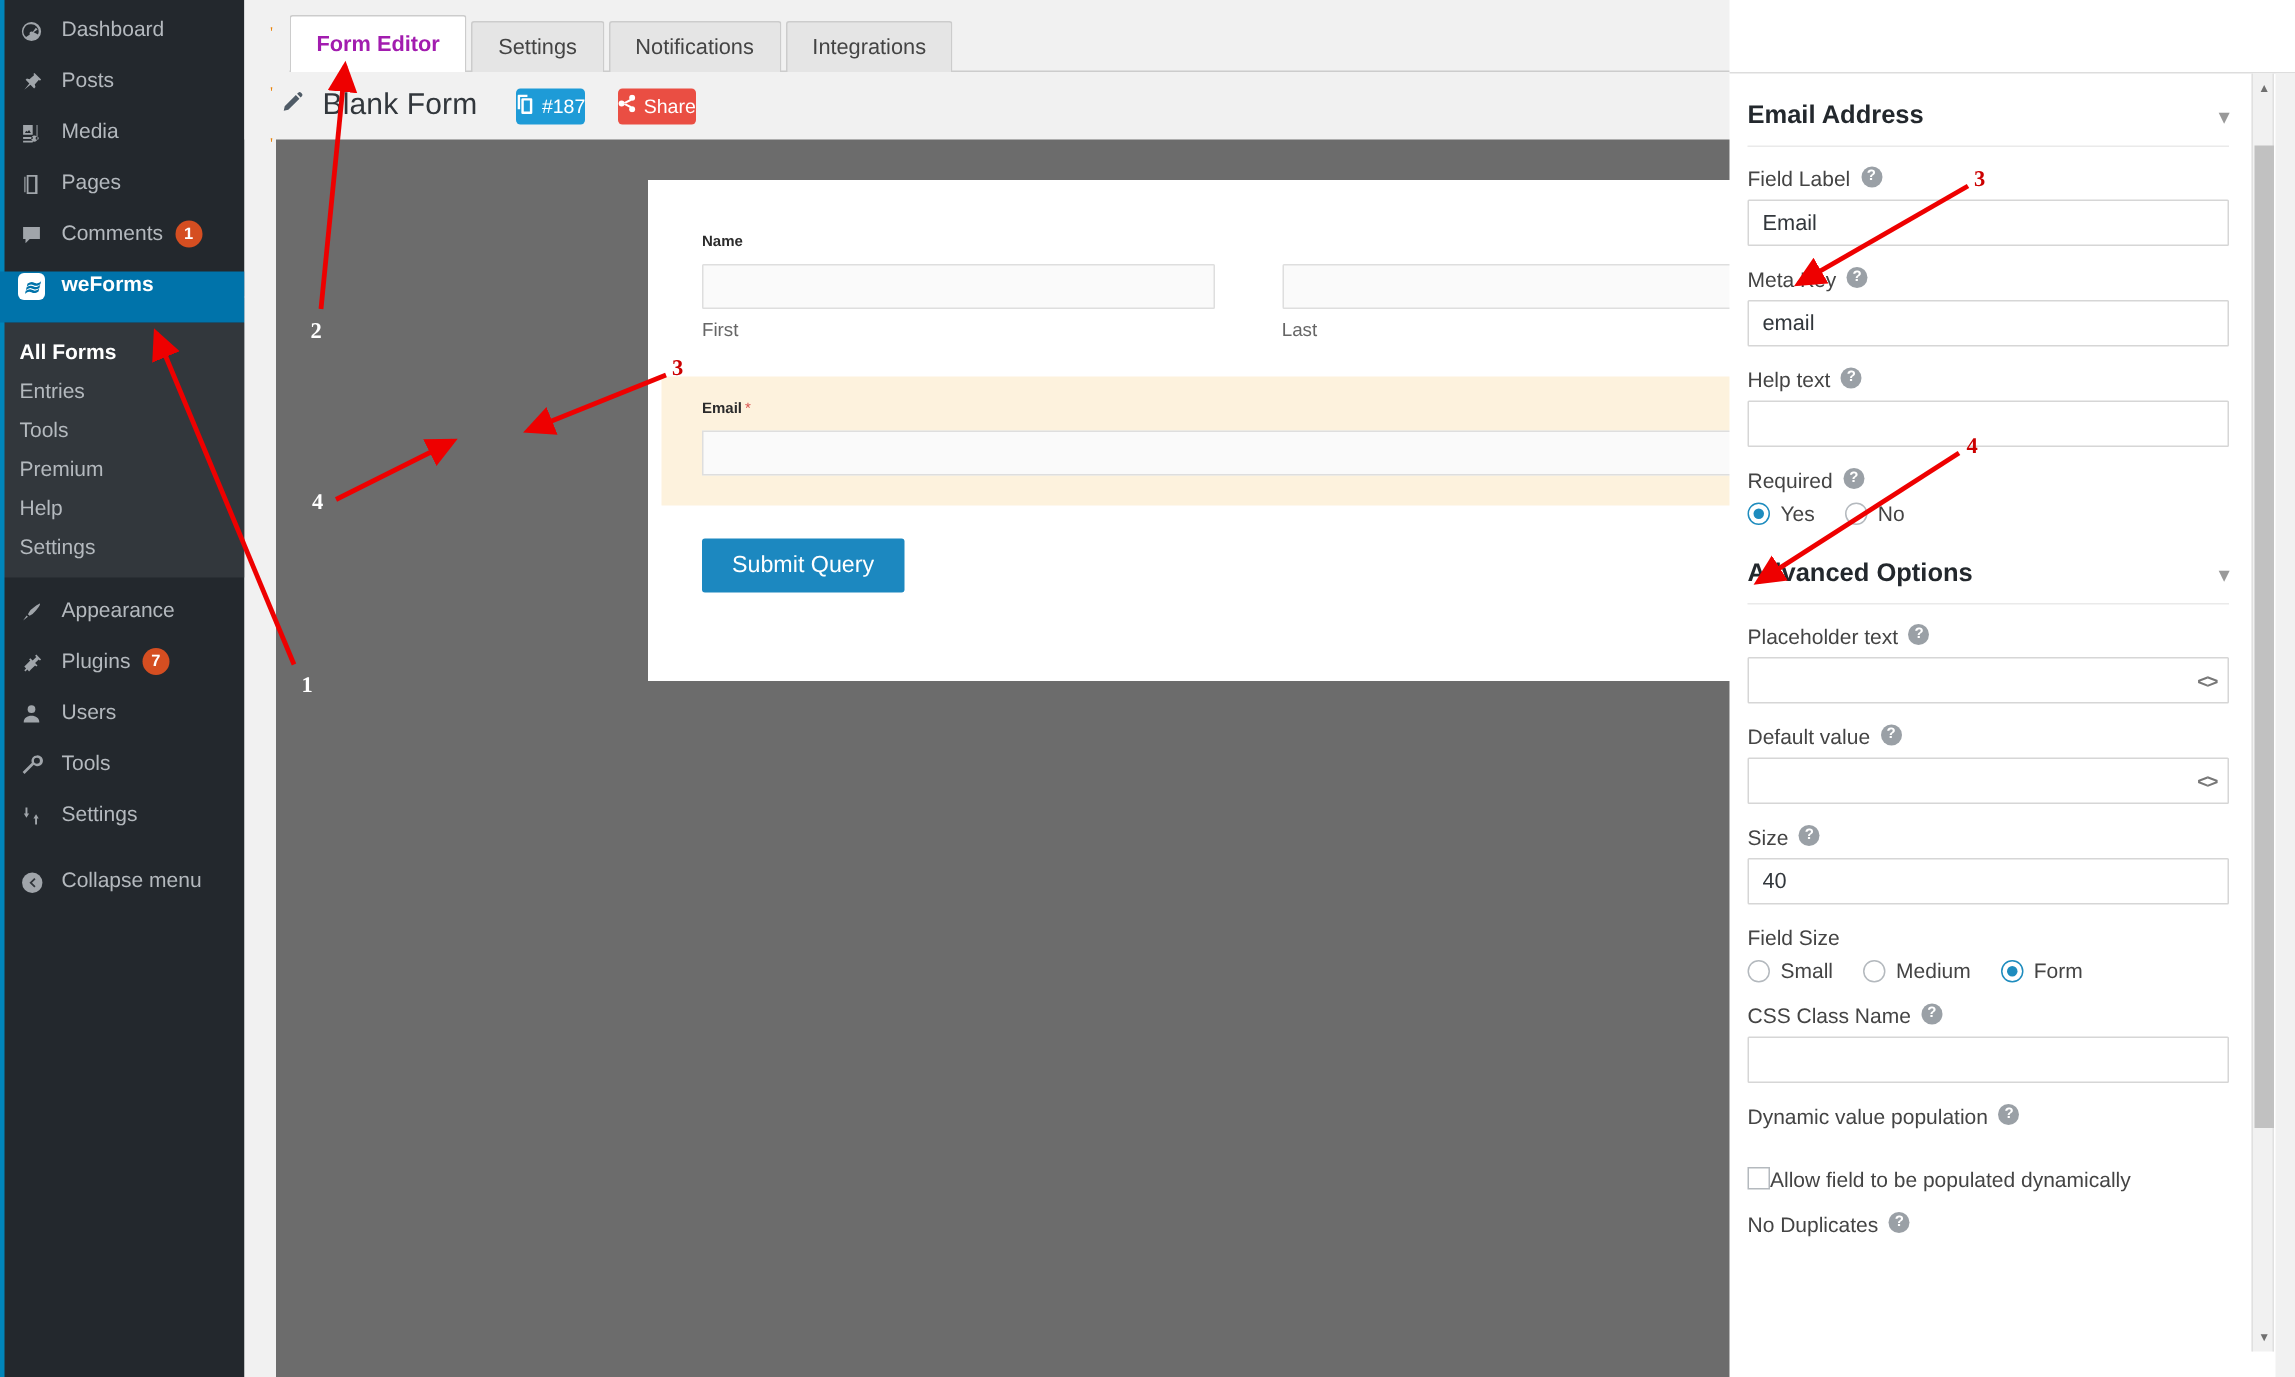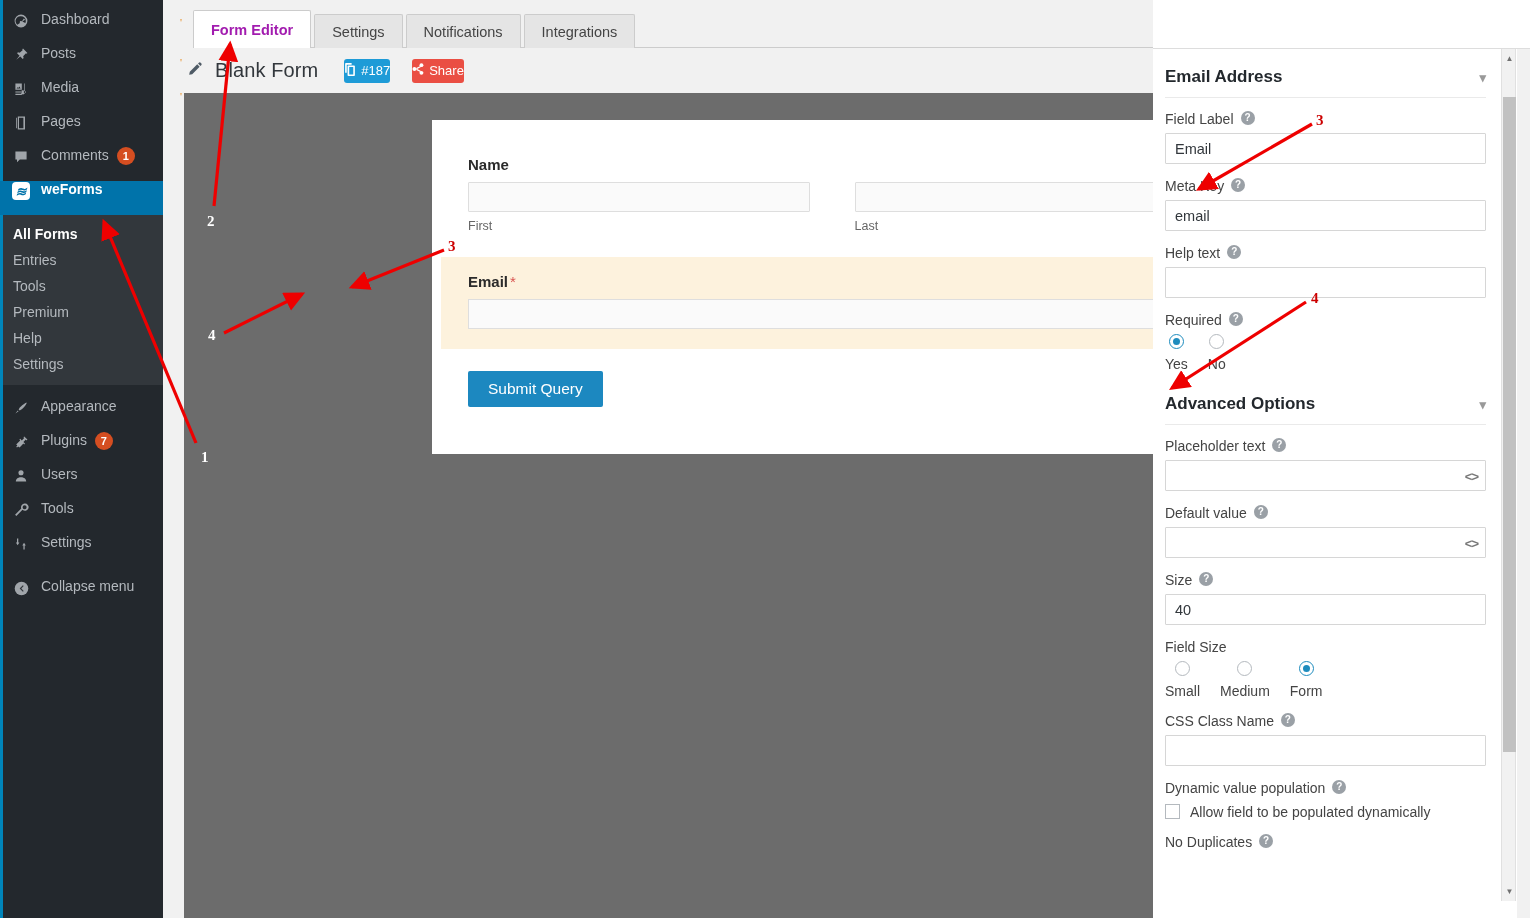--- a/index.html
+++ b/index.html
@@ -120,21 +120,21 @@
   .canvas {
     position: absolute; left: 21px; top: 93px; width: 1132px; height: 825px;
     background: #6c6c6c; overflow: hidden;
   }
   .form-card {
     position: absolute; left: 248px; top: 27px; width: 800px; height: 334px;
     background: #fff;
   }
   .fld-block { padding: 0 36px; }
   .fld-label {
-    font-size: 15px; font-weight: 700; color: #2b2b2b; margin-bottom: 9px;
+    font-size: 10px; font-weight: 700; color: #2b2b2b; margin-bottom: 9px;
   }
   .req-star { color: #d9534f; font-weight: 400; margin-left: 2px; }
   .name-row { display: flex; gap: 45px; }
   .name-col { flex: 1; }
   .ipt {
     width: 100%; height: 30px; background: #fafafa;
     border: 1px solid #dedede; border-radius: 1px;
   }
   .sub-caption { font-size: 12.5px; color: #666; margin-top: 7px; }
   .highlight-block {
@@ -188,35 +188,35 @@
     padding: 0 9px; font-size: 14.5px; color: #32373c;
     font-family: "Liberation Sans", sans-serif; border-radius: 1px;
   }
   .tinput-wrap { position: relative; }
   .code-icon {
     position: absolute; right: 8px; top: 50%; transform: translateY(-50%);
     color: #777; font-size: 13px; font-weight: 700; cursor: pointer;
     letter-spacing: -1px;
   }
   .radios { display: flex; align-items: center; gap: 7px; margin-top: 4px; }
-  .radio-item { display: flex; align-items: center; gap: 7px; margin-right: 13px; cursor: pointer; flex-direction: column; }
+  .radio-item { display: flex; align-items: center; gap: 7px; margin-right: 13px; cursor: pointer; }
   .rd {
     width: 15px; height: 15px; border-radius: 50%;
     border: 1px solid #b4b9be; background: #fff; position: relative; flex: 0 0 15px;
   }
   .rd.on { border-color: #1e8cbe; }
   .rd.on::after {
     content: ""; position: absolute; left: 3px; top: 3px;
     width: 7px; height: 7px; border-radius: 50%; background: #1e8cbe;
   }
   .rd-label { font-size: 14px; color: #444; }
   .cb {
     width: 15px; height: 15px; border: 1px solid #b4b9be; background: #fff; flex: 0 0 15px;
   }
-  .cbrow { display: flex; align-items: flex-start; gap: 10px; margin-top: 8px; cursor: pointer; }
+  .cbrow { display: flex; align-items: flex-start; margin-top: 26px; cursor: pointer; }
   .cb-label { font-size: 14px; color: #444; }
 
   
   .pscroll {
     position: absolute; right: 14px; top: 49px; width: 15px; height: 852px;
     background: #f1f1f1; border-left: 1px solid #e0e0e0; border-right: 1px solid #e0e0e0;
   }
   .pscroll-thumb {
     position: absolute; left: 1px; top: 48px; width: 13px; height: 655px;
     background: #c1c1c1;

